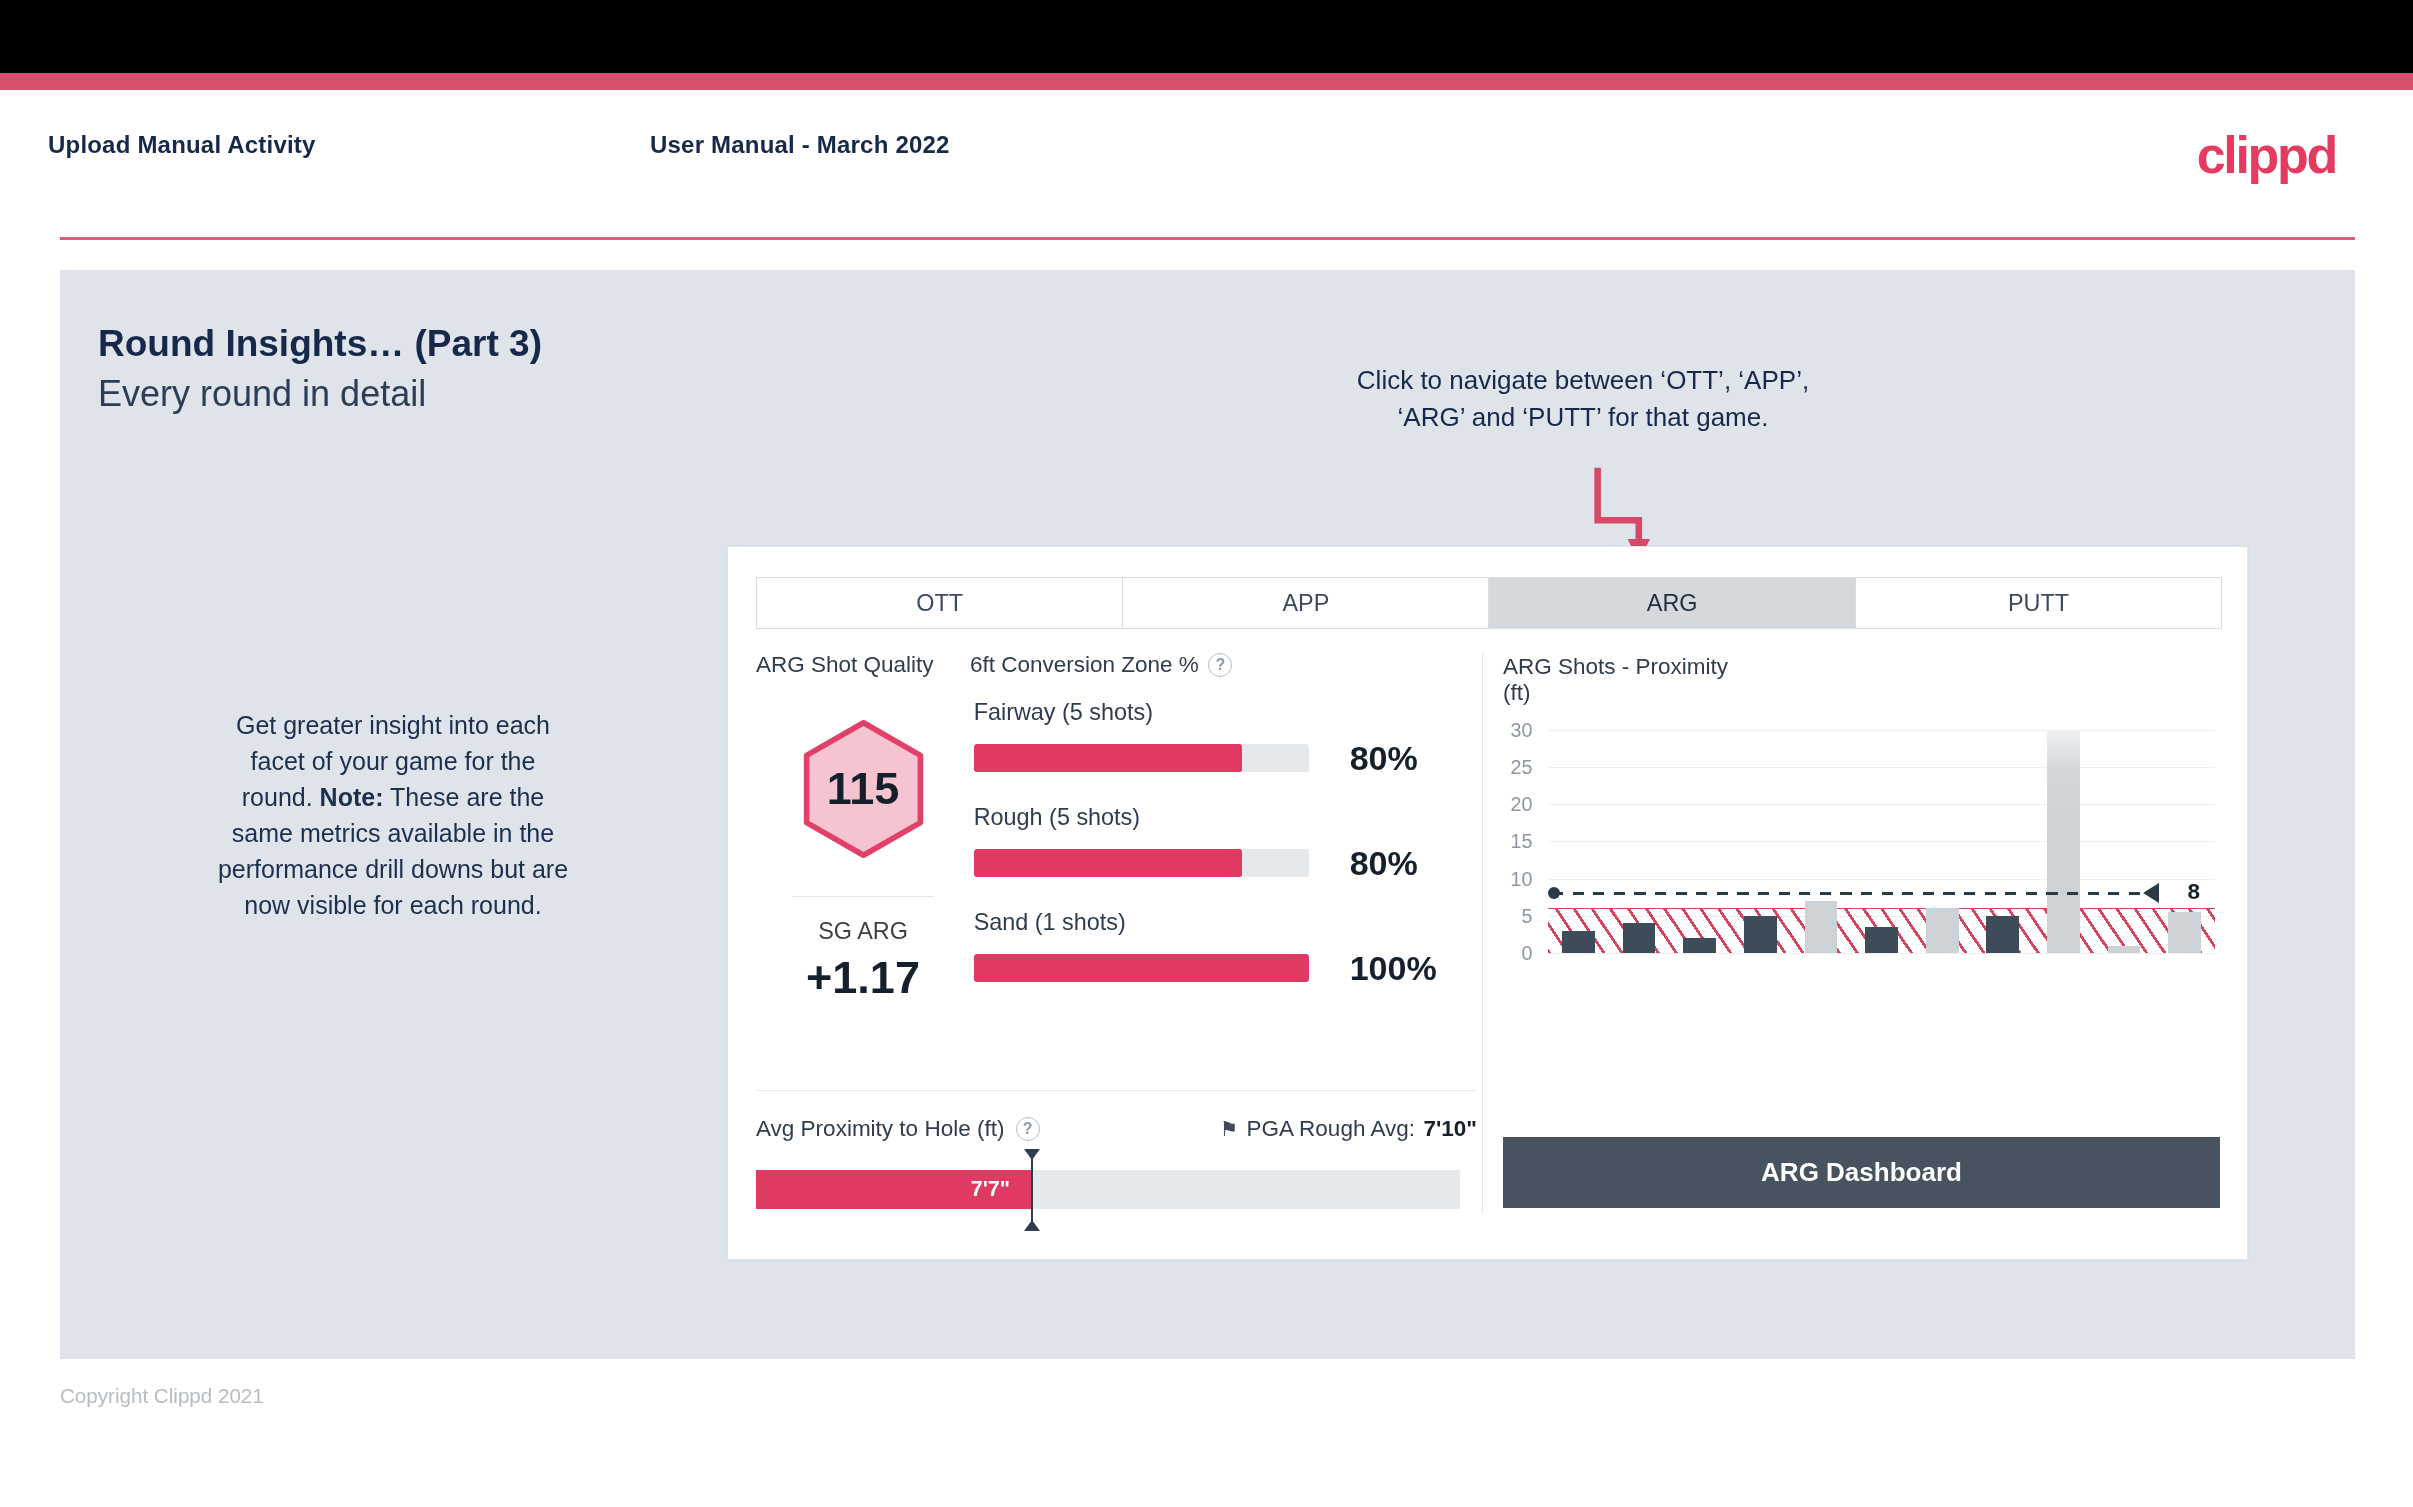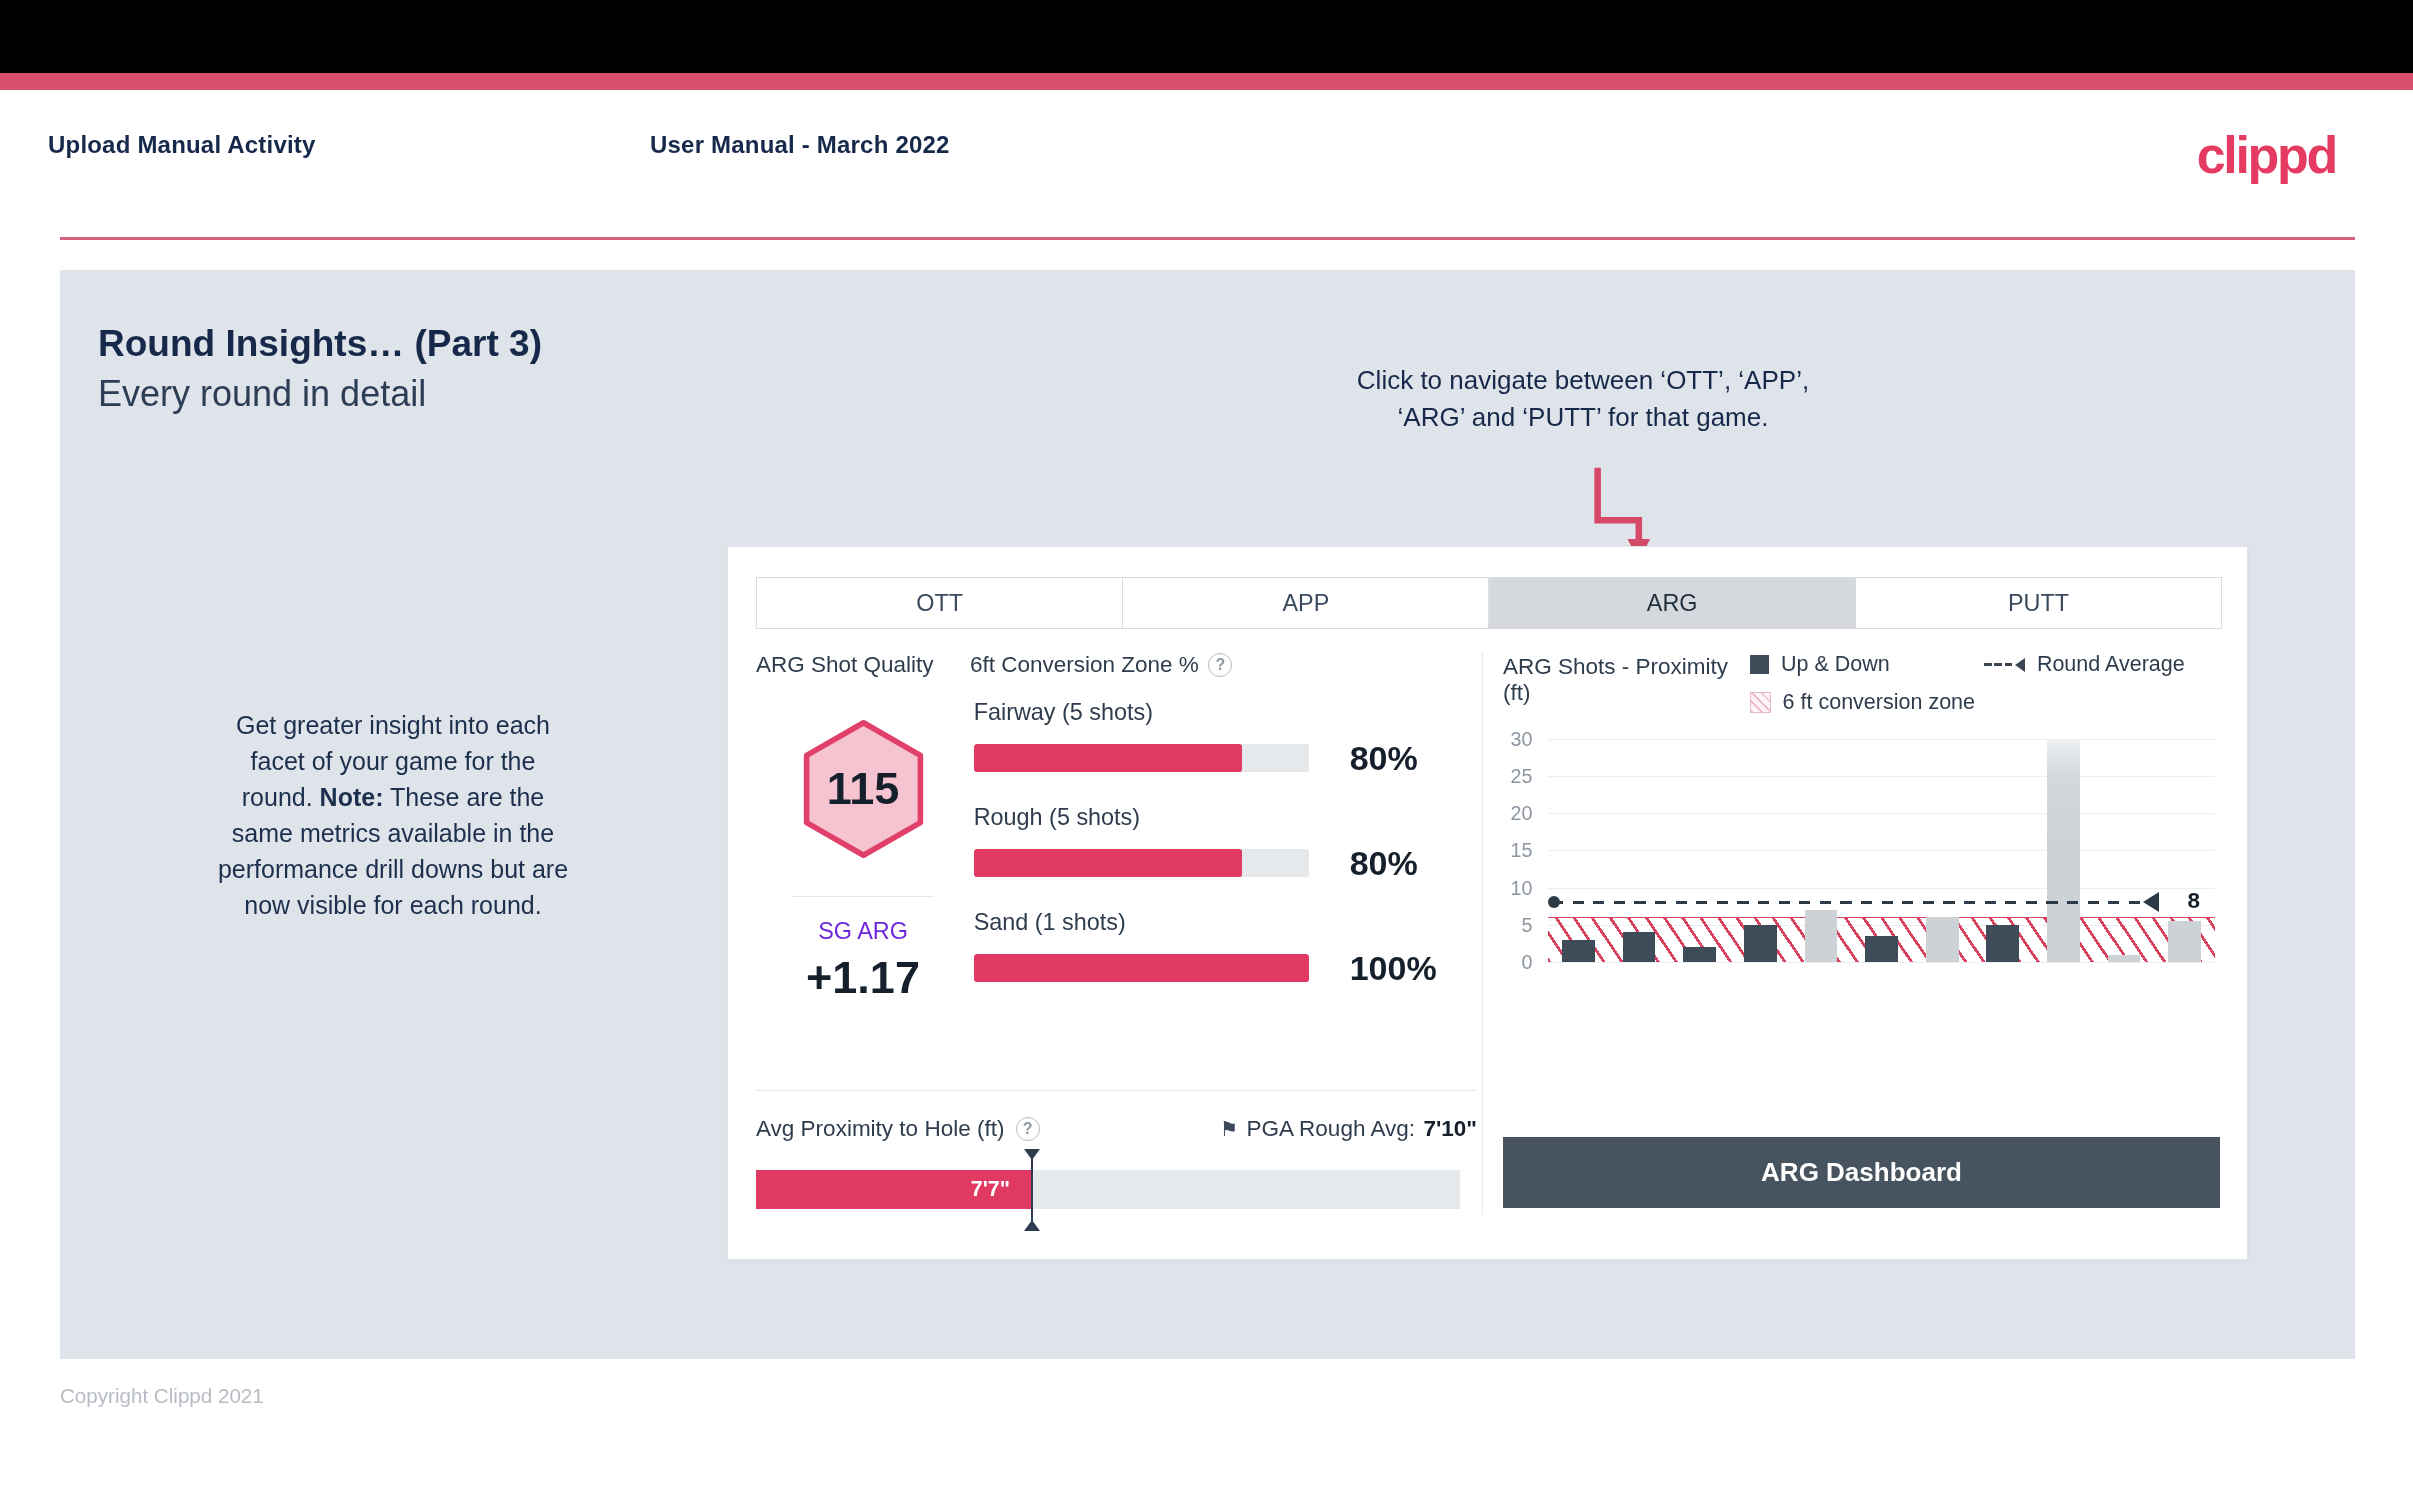--- a/index.html
+++ b/index.html
@@ -98,21 +98,21 @@
   .lp-body { display: flex; margin-top: 20.6px; }
   .hex-col { width: 214px; display: flex; flex-direction: column; align-items: center; }
 
   .hex-wrap { position: relative; width: 125px; height: 140px; margin-top: 20.6px; }
   .hexnum {
     position: absolute; inset: 0; display: flex; align-items: center; justify-content: center;
     font-size: 45px; font-weight: 600; color: #16202c;
   }
 
   .hex-rule { width: 142px; height: 0.9px; background: #e3e6ea; margin-top: 37px; }
-  .sg-label { font-size: 23.4px; color: #6d28d9; margin-top: 20.6px; }
+  .sg-label { font-size: 23.4px; color: #404040; margin-top: 20.6px; }
   .sg-value { font-size: 45px; font-weight: 700; color: #16202c; margin-top: 7.5px; }
 
   .bars-col { flex: 1; padding-left: 3.7px; }
   .bar-block { margin-bottom: 26px; }
   .bar-title { font-size: 23.4px; color: #2f3c4d; margin-bottom: 13px; }
   .bar-row { display: flex; align-items: center; gap: 41px; }
   .bar-track { width: 335px; height: 28px; background: #e6e9ec; border-radius: 2.8px; overflow: hidden; }
   .bar-fill { height: 100%; background: #e03a63; border-radius: 2.8px; }
   .bar-pct { font-size: 34px; font-weight: 700; color: #16202c; }
 
@@ -301,43 +301,20 @@
         <div class="prox-fill" id="prox-fill" style="width: 39%;">
           <span>7'7"</span>
         </div>
         <div class="prox-marker" id="prox-marker" style="left: 39%;"></div>
       </div>
     </div>
 
     <div class="right-pane">
       <div class="rp-head">
         <div class="rp-title">ARG Shots - Proximity (ft)</div>
-        <div class="rp-legend">
-          <div class="lg-row">
-            <div class="lg-item" style="width:234px">
-              <span class="sw-dark"></span>
-              <span>Up &amp; Down</span>
-            </div>
-            <div class="lg-item">
-              <span class="sw-dash">
-                  <i></i>
-                  <i></i>
-                  <i></i>
-                  <b></b>
-                </span>
-              <span>Round Average</span>
-            </div>
-          </div>
-          <div class="lg-row" style="margin-top:13px">
-            <div class="lg-item">
-              <span class="sw-hatch"></span>
-              <span>6 ft conversion zone</span>
-            </div>
-          </div>
-        </div>
       </div>
 
       <div class="chart">
         <div class="yaxis" id="yaxis">
             <div class="ytick" style="top: 223px;">0</div>
             <div class="ytick" style="top: 186px;">5</div>
             <div class="ytick" style="top: 149px;">10</div>
             <div class="ytick" style="top: 111px;">15</div>
             <div class="ytick" style="top: 74px;">20</div>
             <div class="ytick" style="top: 37px;">25</div>

